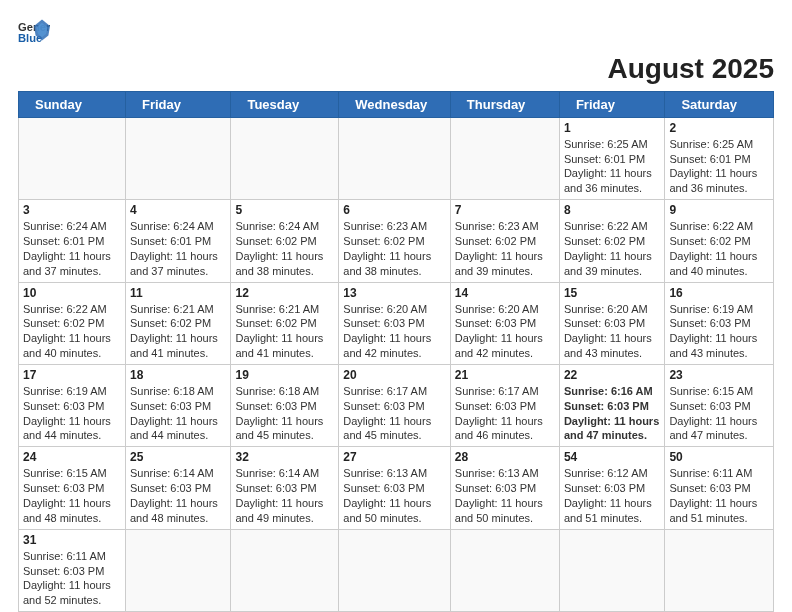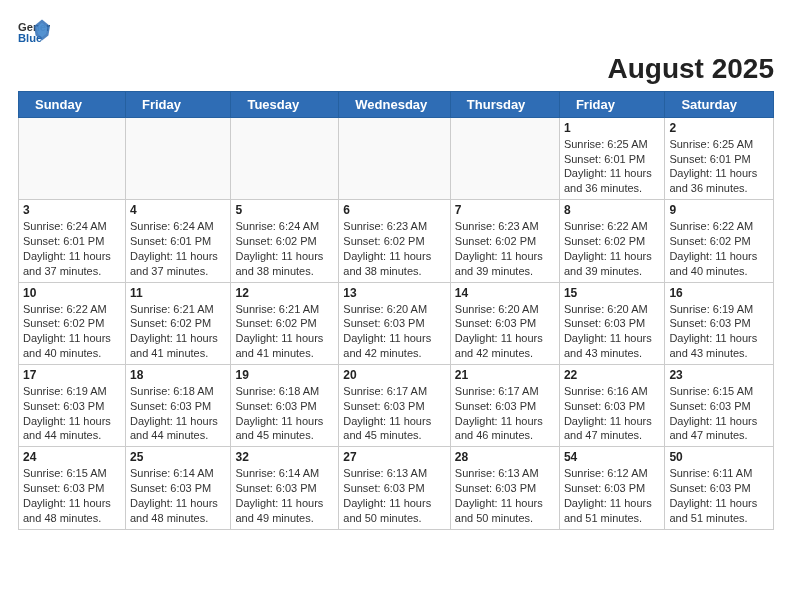--- a/index.html
+++ b/index.html
@@ -253,21 +253,21 @@
 Daylight: 11 hours and 45 minutes.</div>
           </td>
           <td>
             <span class="day-num">21</span>
             <div class="day-info" style="white-space: pre-line;">Sunrise: 6:17 AM
 Sunset: 6:03 PM
 Daylight: 11 hours and 46 minutes.</div>
           </td>
           <td>
             <span class="day-num">22</span>
-            <div class="day-info" style="white-space: pre-line;">Sunrise: 6:16 AM
+            <div class="day-info" style="white-space: pre-line; font-weight: bold;">Sunrise: 6:16 AM
 Sunset: 6:03 PM
 Daylight: 11 hours and 47 minutes.</div>
           </td>
           <td>
             <span class="day-num">23</span>
             <div class="day-info" style="white-space: pre-line;">Sunrise: 6:15 AM
 Sunset: 6:03 PM
 Daylight: 11 hours and 47 minutes.</div>
           </td>
         </tr>
@@ -307,16 +307,30 @@
             <div class="day-info" style="white-space: pre-line;">Sunrise: 6:12 AM
 Sunset: 6:03 PM
 Daylight: 11 hours and 51 minutes.</div>
           </td>
           <td>
             <span class="day-num">50</span>
             <div class="day-info" style="white-space: pre-line;">Sunrise: 6:11 AM
 Sunset: 6:03 PM
 Daylight: 11 hours and 51 minutes.</div>
           </td>
+        </tr>
+        <tr>
+          <td>
+            <span class="day-num">31</span>
+            <div class="day-info" style="white-space: pre-line;">Sunrise: 6:11 AM
+Sunset: 6:03 PM
+Daylight: 11 hours and 52 minutes.</div>
+          </td>
+          <td class="empty-cell"></td>
+          <td class="empty-cell"></td>
+          <td class="empty-cell"></td>
+          <td class="empty-cell"></td>
+          <td class="empty-cell"></td>
+          <td class="empty-cell"></td>
         </tr>
       </tbody>
   </table>
 </div>
 
 </body></html>

